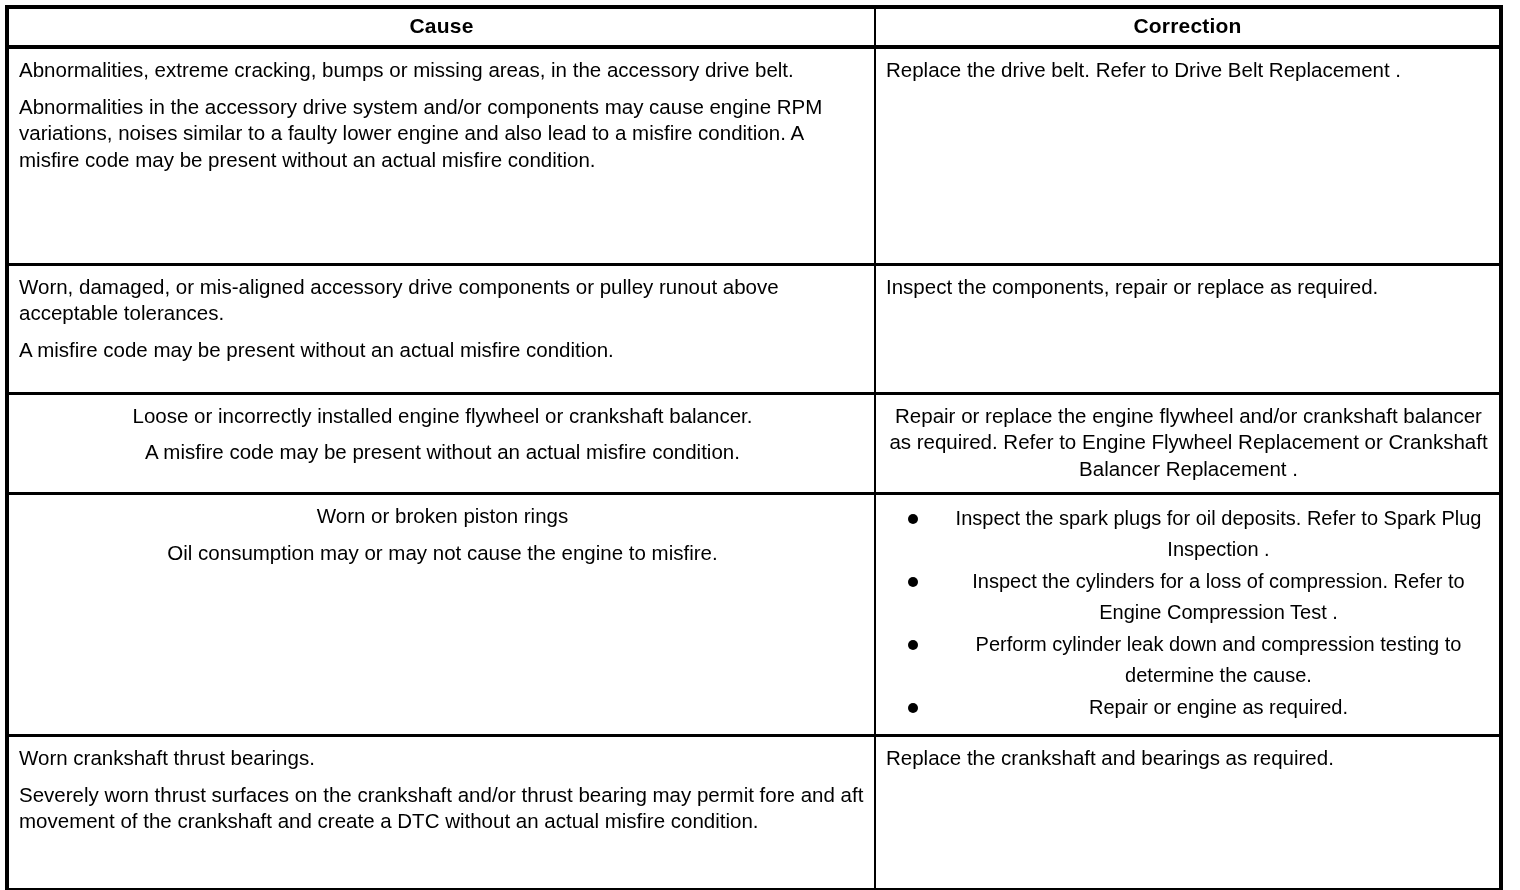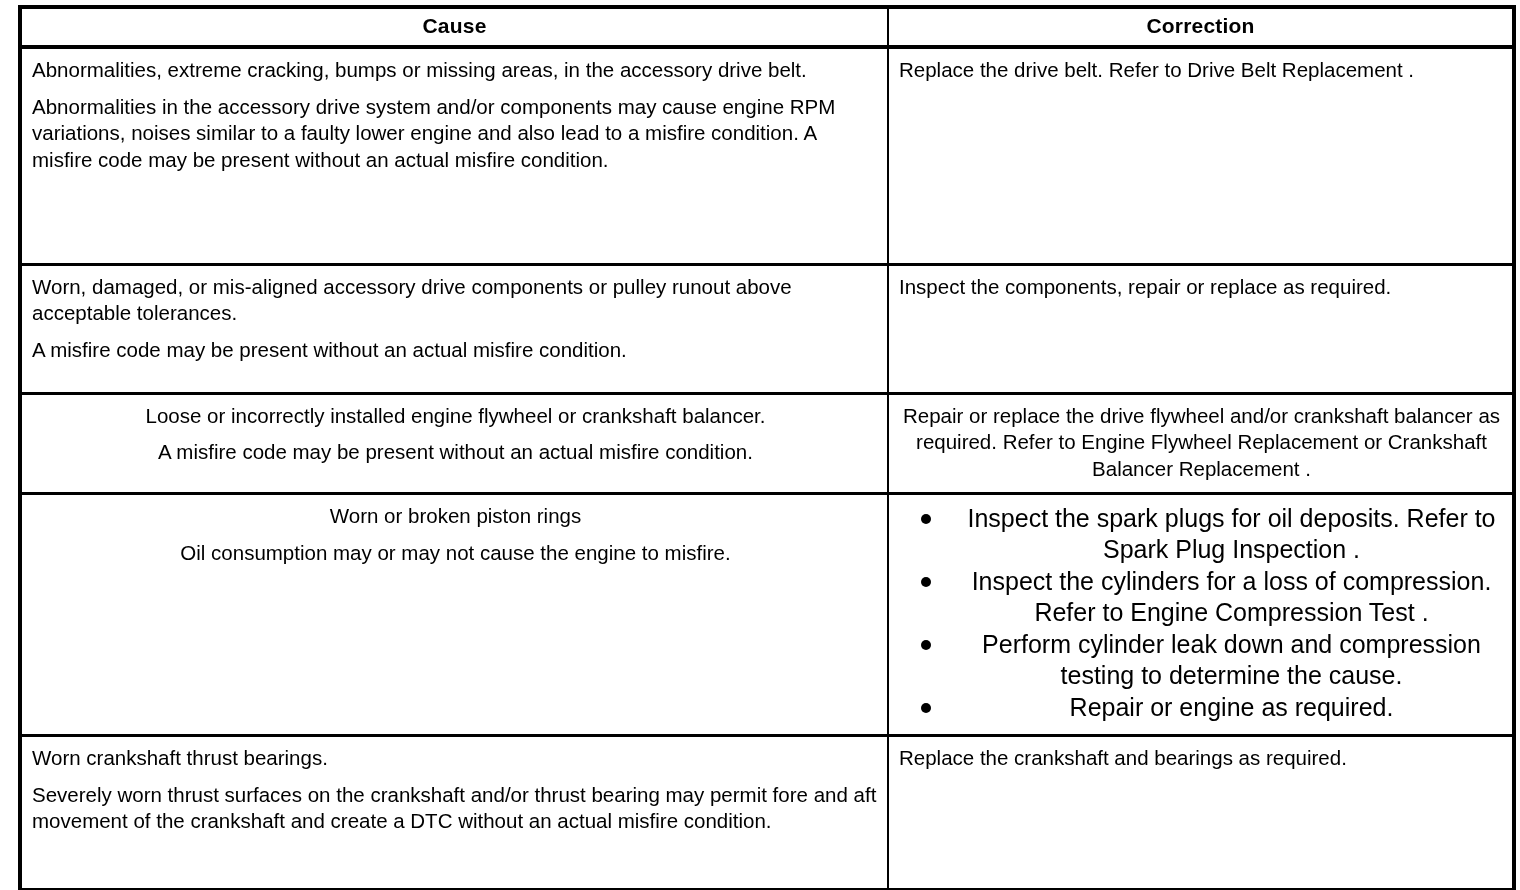--- a/index.html
+++ b/index.html
@@ -18,21 +18,21 @@
   .sheet {
     position: relative;
     width: 1520px;
     height: 890px;
     background: #ffffff;
     box-sizing: border-box;
   }
 
   table.trouble-table {
     position: absolute;
-    left: 18px;
+    left: 5px;
     top: 5px;
     width: 1498px;
     border-collapse: collapse;
     table-layout: fixed;
     background: #ffffff;
     border: 4px solid #000000;
   }
 
   table.trouble-table col.col-cause { width: 868px; }
   table.trouble-table col.col-correction { width: 626px; }
@@ -72,21 +72,21 @@
   ul.bullets {
     list-style: none;
     margin: 0;
     padding: 0 0 0 22px;
   }
   ul.bullets li {
     position: relative;
     padding-left: 38px;
     margin: 0 0 1px 0;
     line-height: 31px;
-    font-size: 25px;
+    font-size: 20px;
   }
   ul.bullets li .dot {
     position: absolute;
     left: 0;
     top: 11px;
     width: 10px;
     height: 10px;
     background: #000000;
     border-radius: 50%;
     display: block;
@@ -146,21 +146,21 @@
 
       <tr class="row-3">
         <td>
           <span class="cell-block">
             <span class="para">Loose or incorrectly installed engine flywheel or crankshaft balancer.</span>
             <span class="para">A misfire code may be present without an actual misfire condition.</span>
           </span>
         </td>
         <td>
           <span class="cell-block">
-            <span class="para">Repair or replace the drive flywheel and/or crankshaft balancer as required. Refer to Engine Flywheel Replacement or Crankshaft Balancer Replacement .</span>
+            <span class="para">Repair or replace the engine flywheel and/or crankshaft balancer as required. Refer to Engine Flywheel Replacement or Crankshaft Balancer Replacement .</span>
           </span>
         </td>
       </tr>
 
       <tr class="row-4">
         <td>
           <span class="cell-block">
             <span class="para">Worn or broken piston rings</span>
             <span class="para">Oil consumption may or may not cause the engine to misfire.</span>
           </span>

